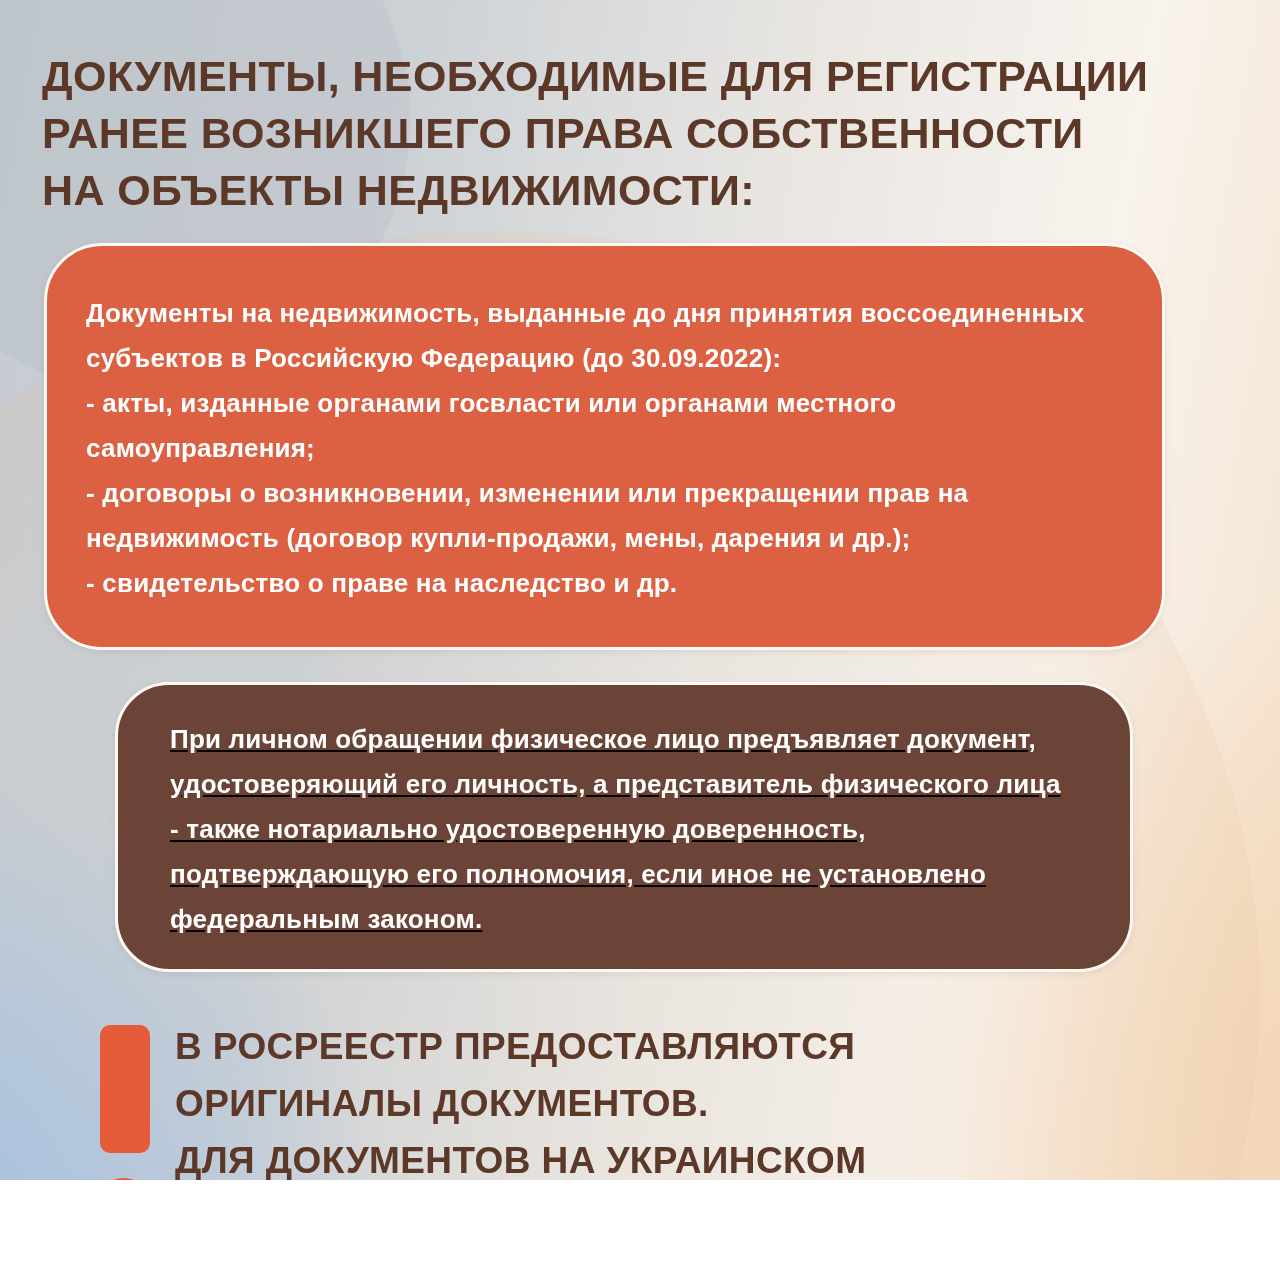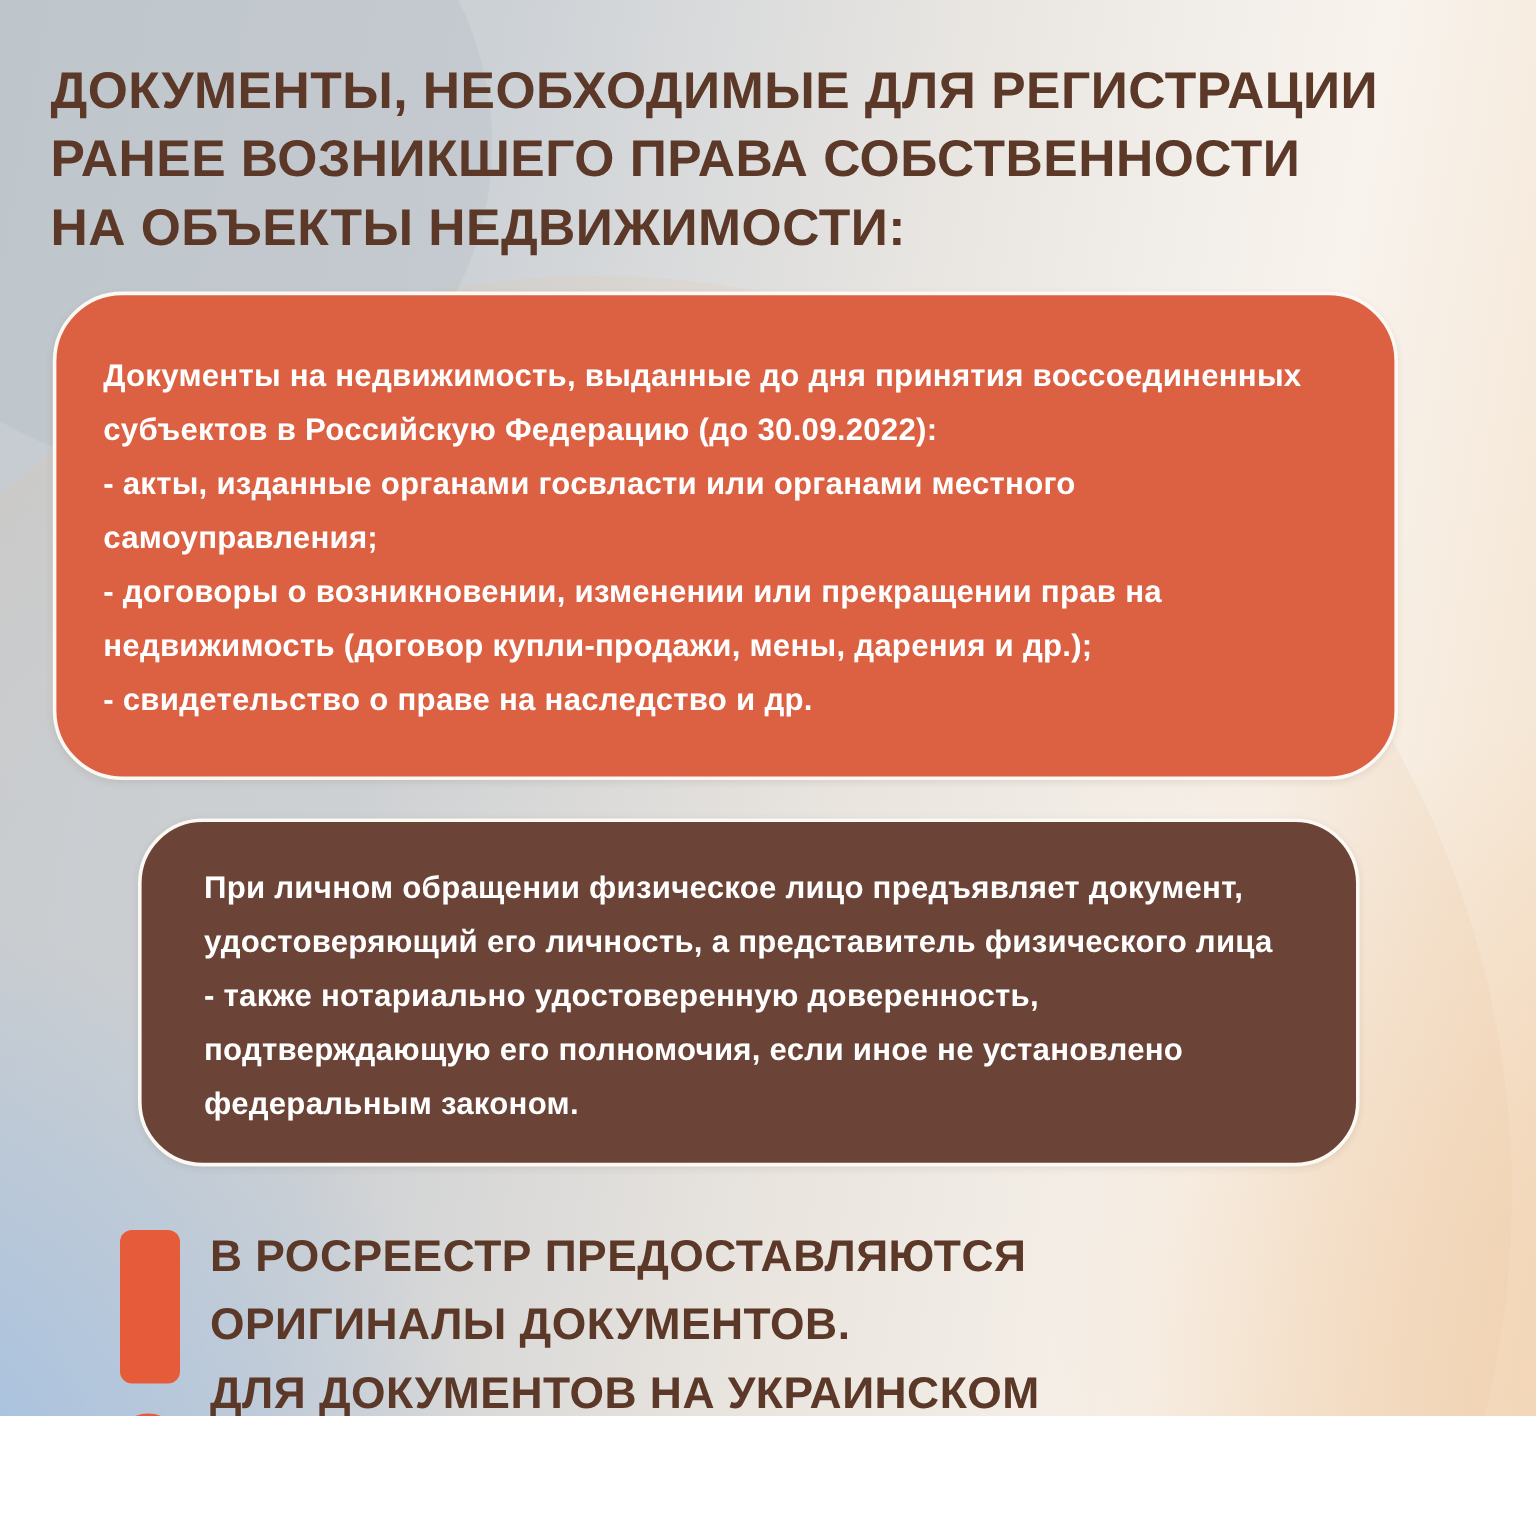--- a/index.html
+++ b/index.html
@@ -45,20 +45,21 @@
     left: 44px; top: 243px; width: 1121px; height: 407px;
     border-radius: 58px;
     background: var(--documents-card-bg, #dc6143);
     padding: 45px 40px 0 39px;
   }
   .card-brown {
     left: 115px; top: 682px; width: 1018px; height: 290px;
     border-radius: 54px;
     background: var(--personal-card-bg, #6c4437);
     padding: 32px 40px 0 52px;
+    text-decoration: underline;
   }
   .card-text {
     margin: 0;
     font-size: 26px; line-height: 45px; font-weight: 700;
     letter-spacing: 0.2px;
     color: var(--card-text, #ffffff);
     white-space: pre-line;
   }
   .exclaim { position: absolute; z-index: 1; left: 94px; top: 1025px; width: 62px; height: 214px; }
   .exclaim-bar {

